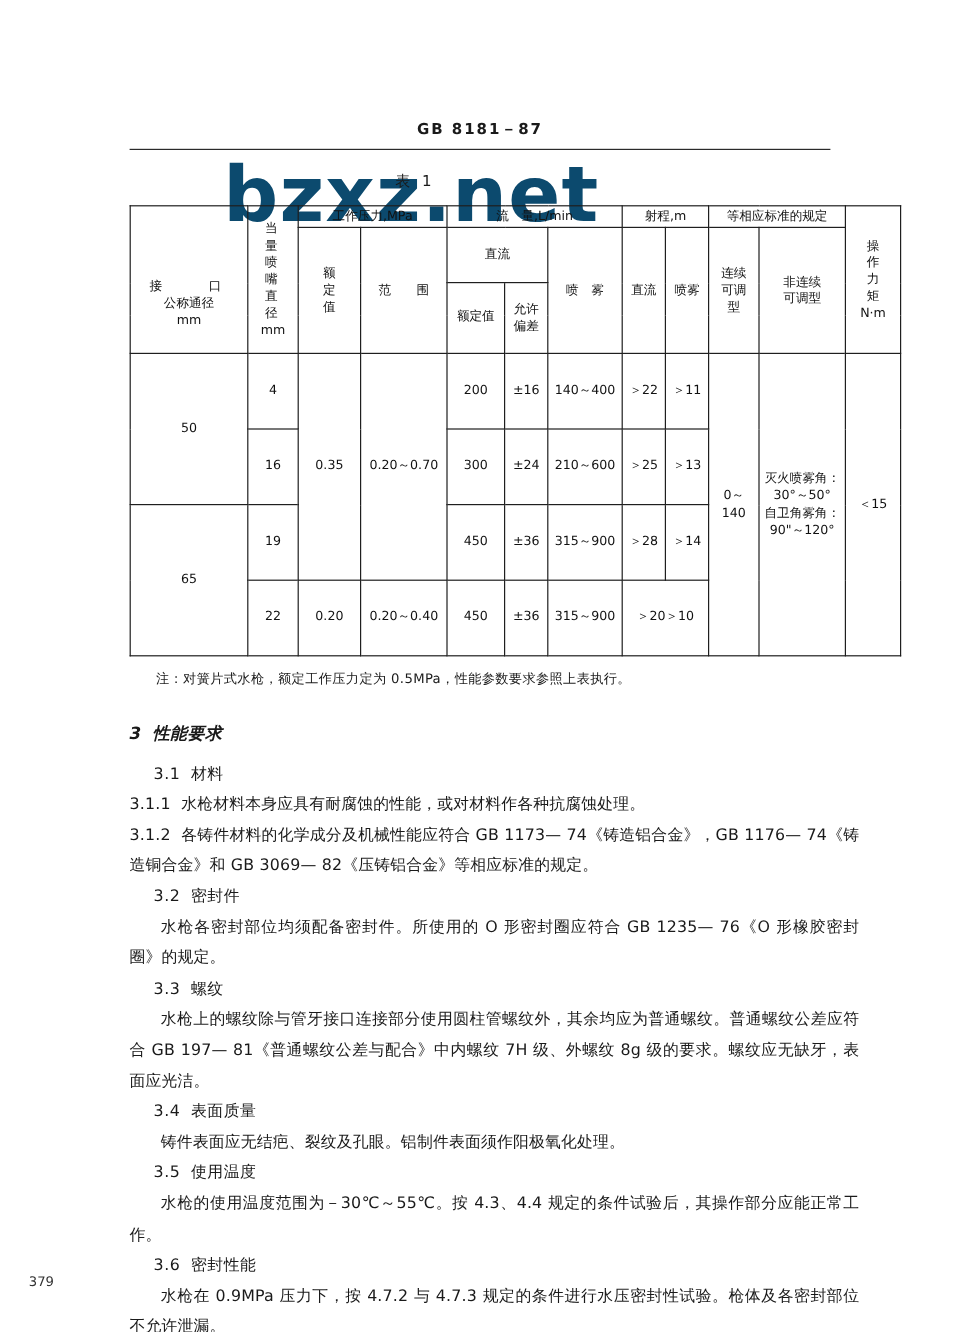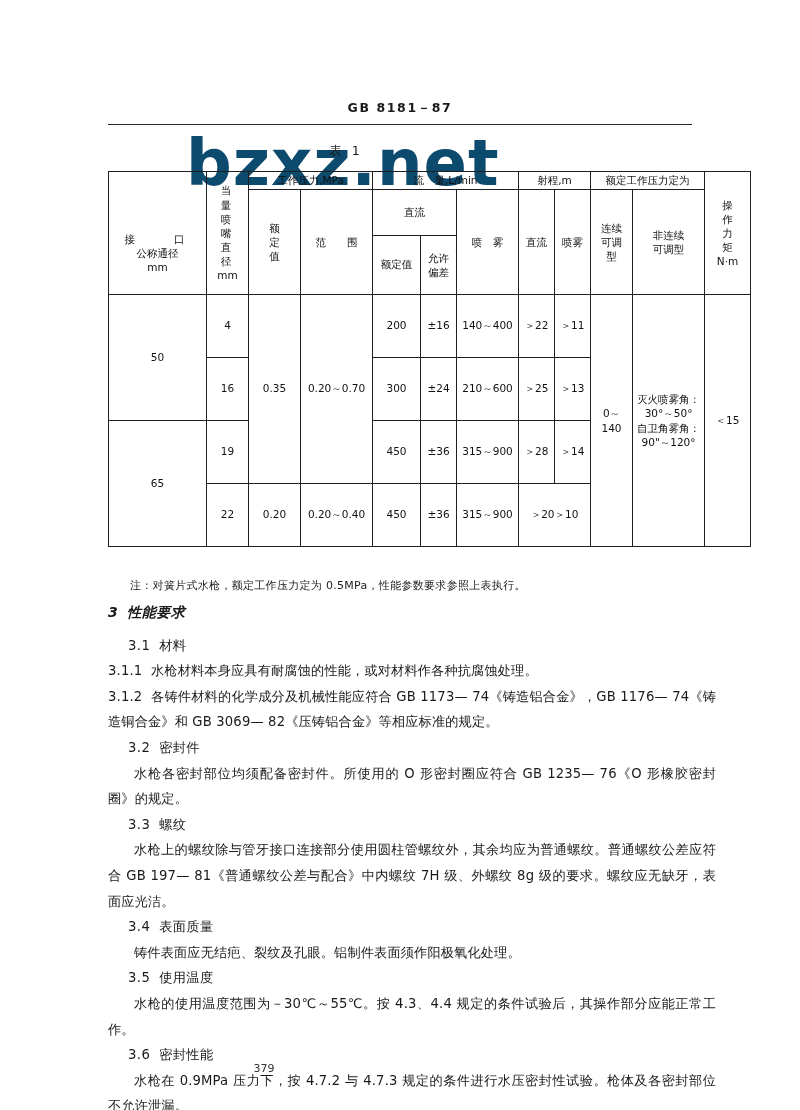--- a/index.html
+++ b/index.html
@@ -105,21 +105,20 @@
   .row-tall { height: 63px; }
 
   
   .note {
     position: absolute;
     left: 130px;
     top: 558px;
     font-size: 11px;
     letter-spacing: 0.3px;
     z-index: 2;
-    margin-top: 20px;
   }
 
   
   .body {
     position: absolute;
     left: 108px;
     top: 600px;
     width: 608px;
     z-index: 2;
     font-size: 13.2px;
@@ -147,26 +146,27 @@
     letter-spacing: 0.15px;
   }
   .para.noind { text-indent: 0; }
 
   
   .pageno {
     position: absolute;
     left: 0;
     top: 1062px;
     width: 636px;
-    text-align: center;
+    text-align: left;
     padding-right: 108px;
     box-sizing: border-box;
     font-size: 11px;
     color: #333;
     z-index: 2;
+    padding-left: 24px;
   }
 </style>
 </head>
 <body>
 
 <div class="page">
 
   <div class="watermark">bzxz.net</div>
 
   <div class="runhead">
@@ -206,21 +206,21 @@
           <div class="vstack">
             <div class="sp1">当　量</div>
             <div class="sp1">喷　嘴</div>
             <div class="sp1">直　径</div>
             <div>mm</div>
           </div>
         </td>
         <td colspan="2">工作压力,MPa</td>
         <td colspan="3">流　量,L/min</td>
         <td colspan="2">射程,m</td>
-        <td colspan="2">额定工作压力定为</td>
+        <td colspan="2">等相应标准的规定</td>
         <td rowspan="4">
           <div class="vstack">
             <div>操</div>
             <div>作</div>
             <div>力</div>
             <div>矩</div>
             <div>N·m</div>
           </div>
         </td>
       </tr>

